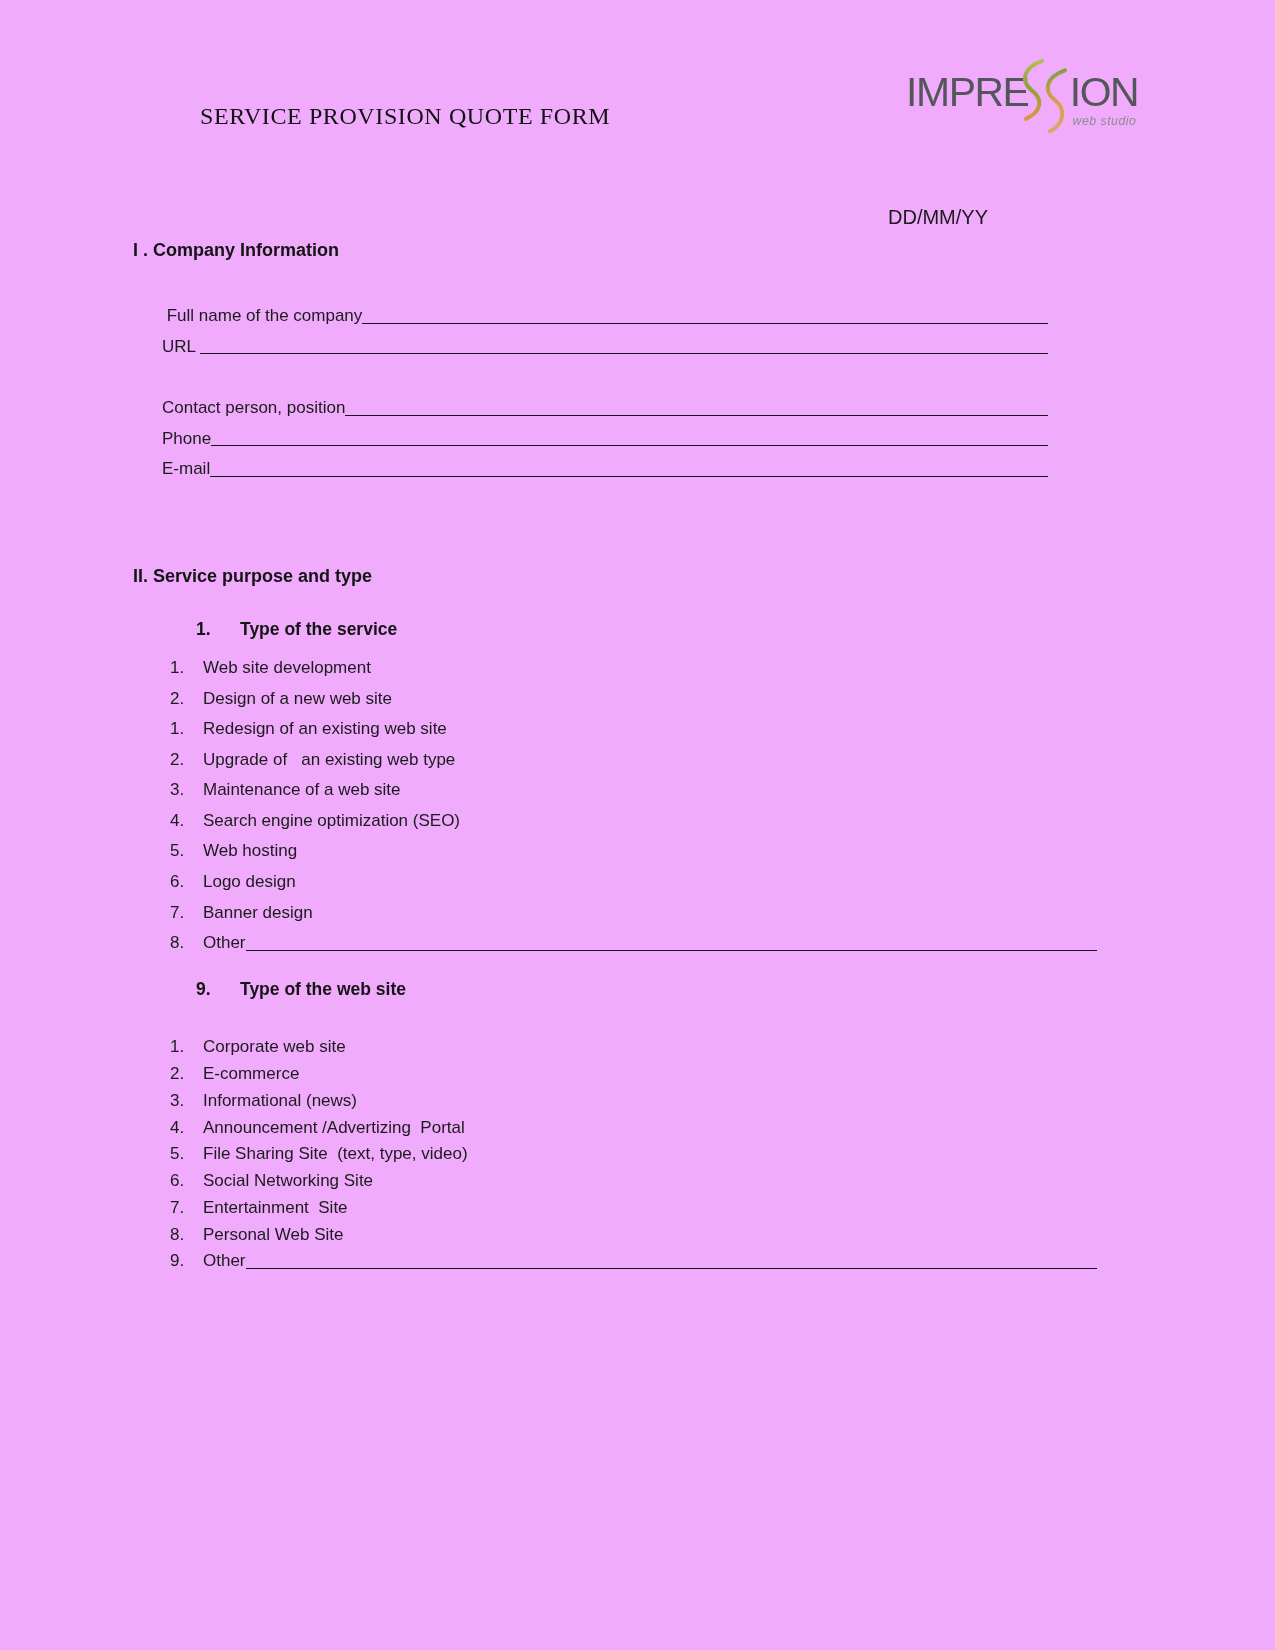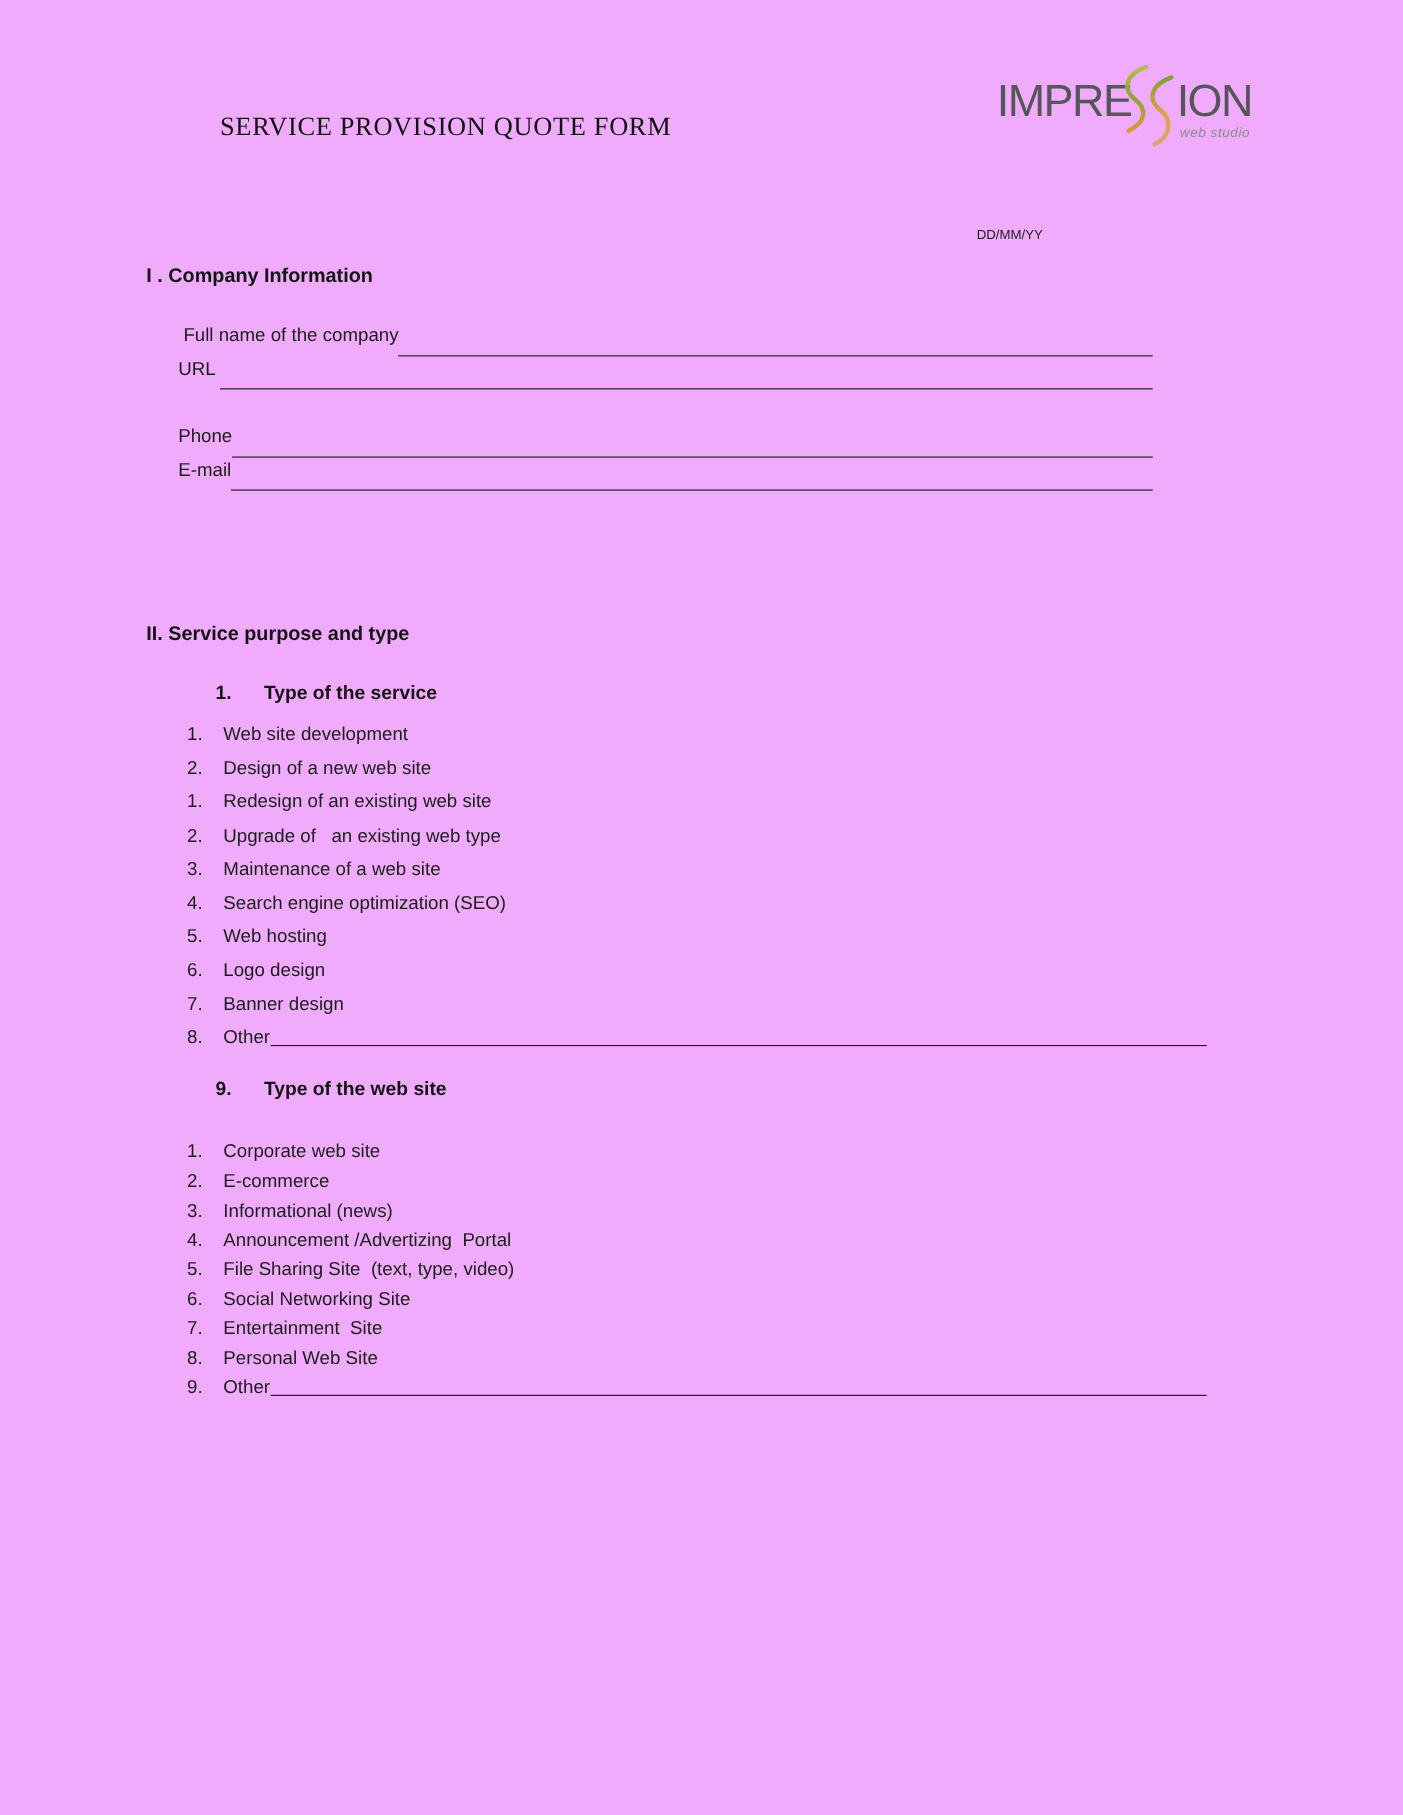--- a/index.html
+++ b/index.html
@@ -15,31 +15,31 @@
     position:absolute; left:200px; top:103px;
     font-family:"Liberation Serif", serif;
     font-size:24px; letter-spacing:0.6px; color:#121212;
     white-space:pre;
   }
   .logo { position:absolute; left:905px; top:58px; width:240px; height:78px; }
 
   
   .date-label {
     position:absolute; left:888px; top:206px;
-    font-size:12px; color:#1b1b1b;
+    font-size:20px; color:#1b1b1b;
   }
 
   
   .sec-heading { position:absolute; left:133px; font-size:18px; font-weight:bold; color:#141414; white-space:pre; }
   .sec-heading.one { top:240px; }
   .sec-heading.two { top:566px; }
 
   
   .form-area { position:absolute; left:162px; top:296px; width:886px; }
-  .form-row { display:flex; height:30.7px; }
+  .form-row { display:flex; align-items:flex-end; height:30.7px; }
   .form-row .lbl { font-size:17px; white-space:pre; padding-bottom:1px; line-height:1.1; }
   .form-spacer { height:30.7px; }
   .fill { flex:1 1 auto; border-bottom:1.9px solid #141414; margin-bottom:3px; min-width:20px; }
 
   
   .sub-header { position:absolute; left:133px; display:flex; font-weight:bold; font-size:17.5px; color:#141414; }
   .sub-header.first  { top:619px; }
   .sub-header.second { top:979px; }
   .sub-header .sub-num { width:44px; margin-left:63px; }
   .sub-header .sub-title { white-space:pre; }
@@ -91,20 +91,24 @@
     <div class="form-row">
       <span class="lbl"> Full name of the company</span>
       <span class="fill"></span>
     </div>
     <div class="form-row">
       <span class="lbl">URL </span>
       <span class="fill"></span>
     </div>
     <div class="form-spacer"></div>
     <div class="form-row">
+      <span class="lbl">Contact person, position</span>
+      <span class="fill"></span>
+    </div>
+    <div class="form-row">
       <span class="lbl">Phone</span>
       <span class="fill"></span>
     </div>
     <div class="form-row">
       <span class="lbl">E-mail</span>
       <span class="fill"></span>
     </div>
   </div>
 
   <div class="sec-heading two">II. Service purpose and type</div>

